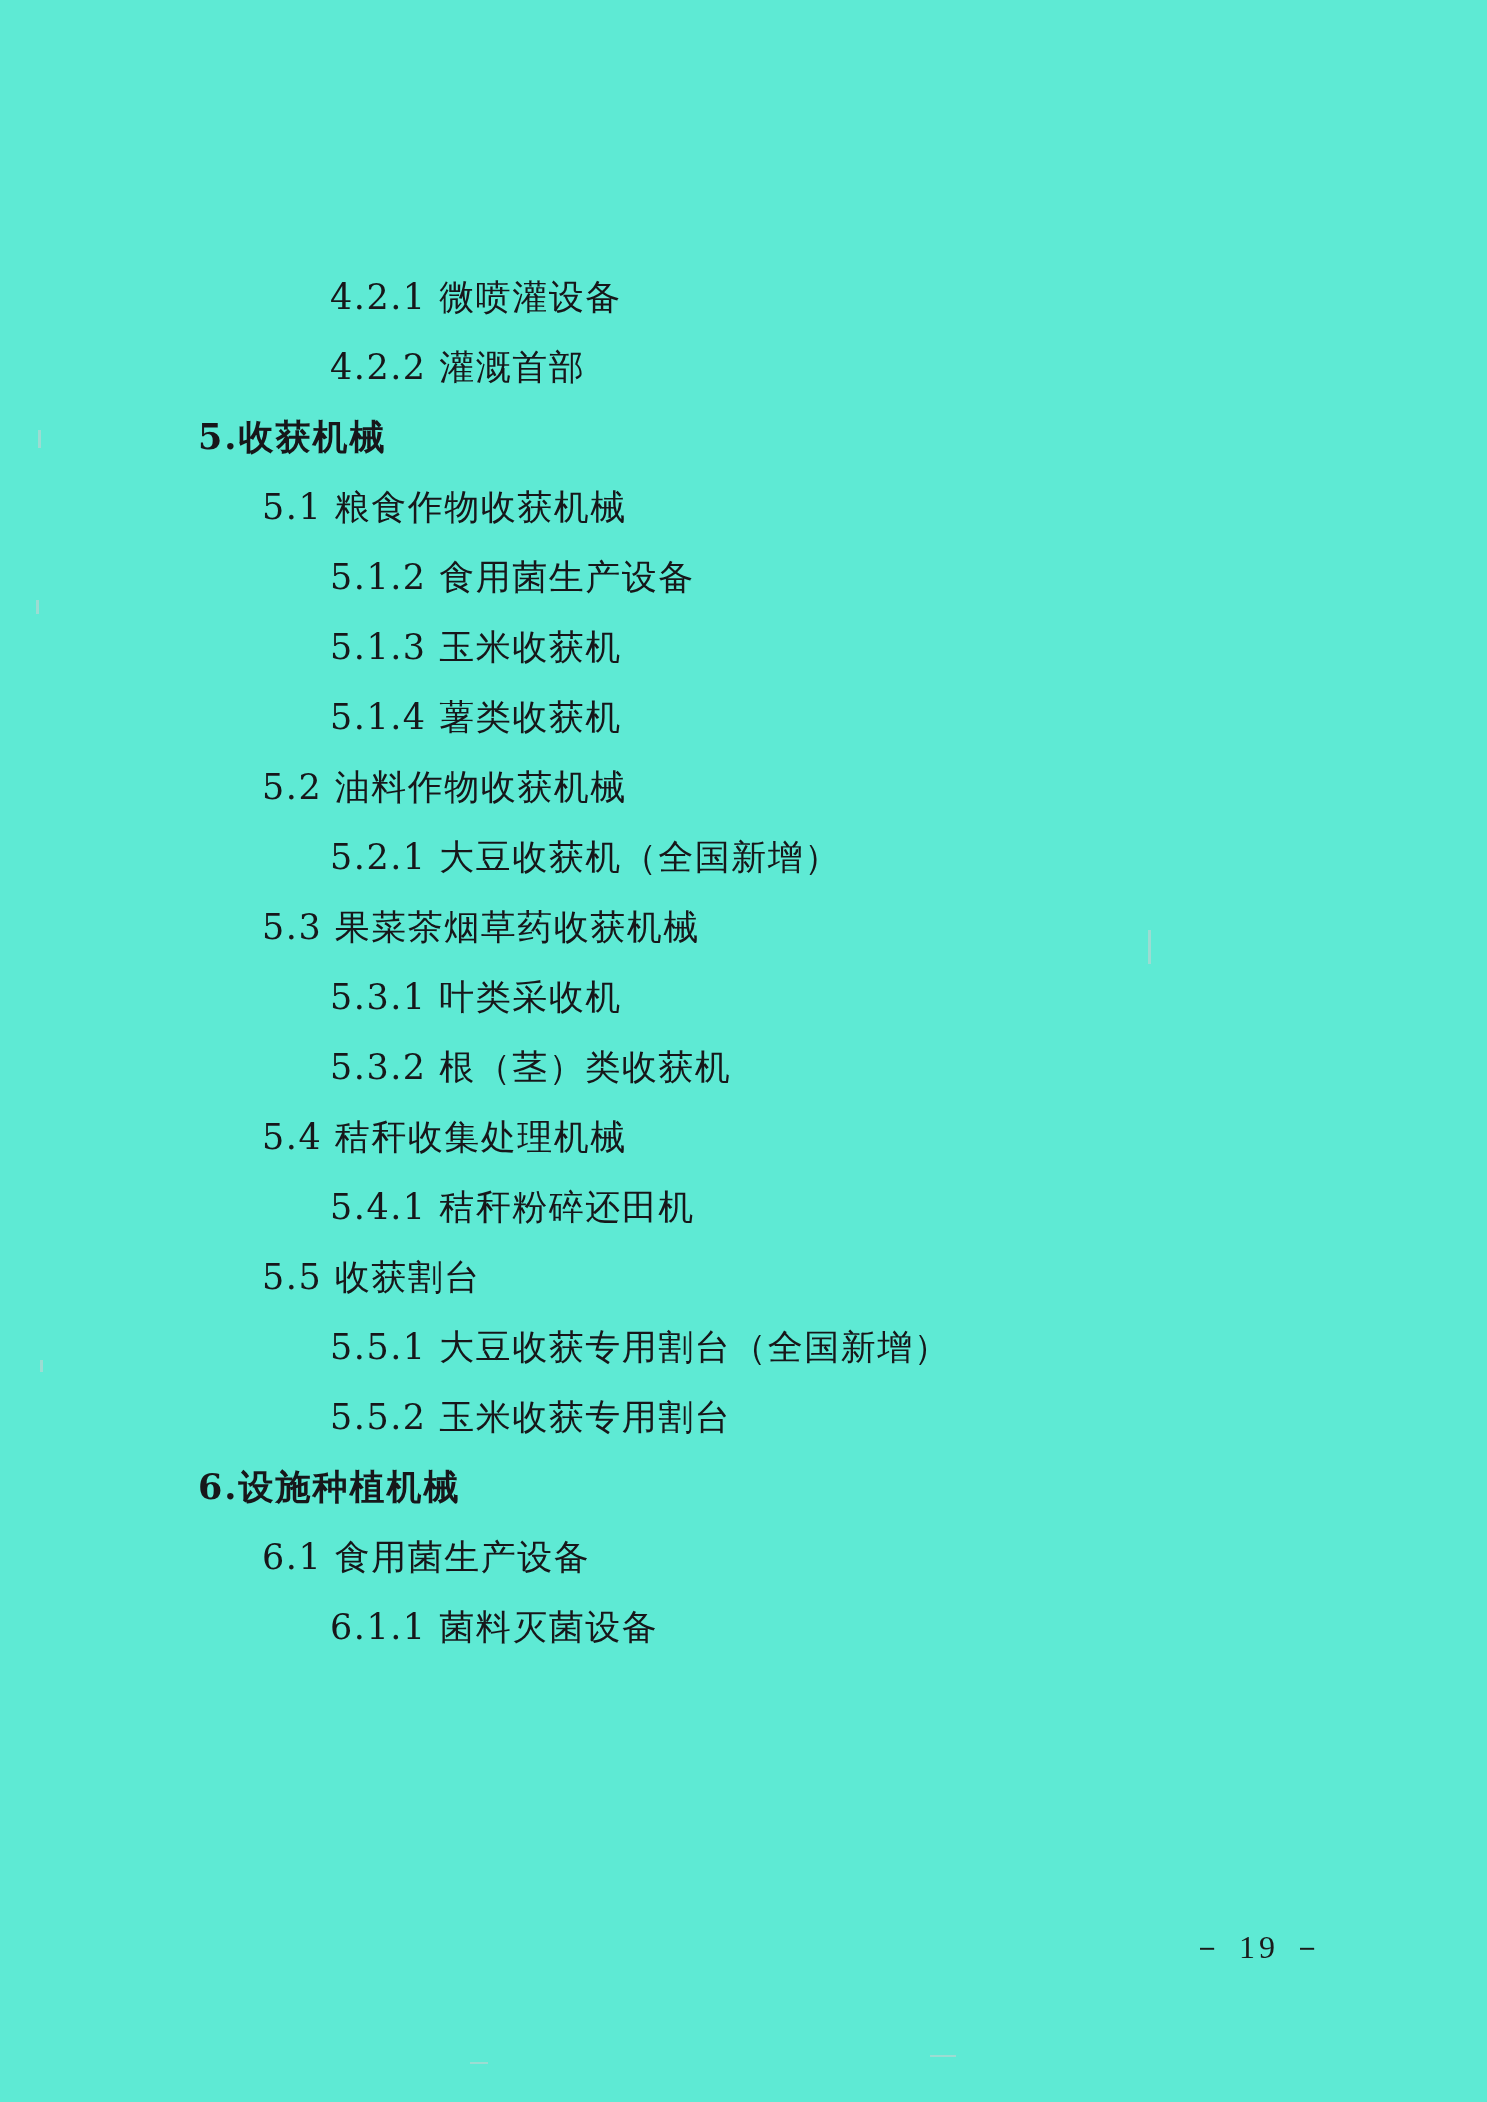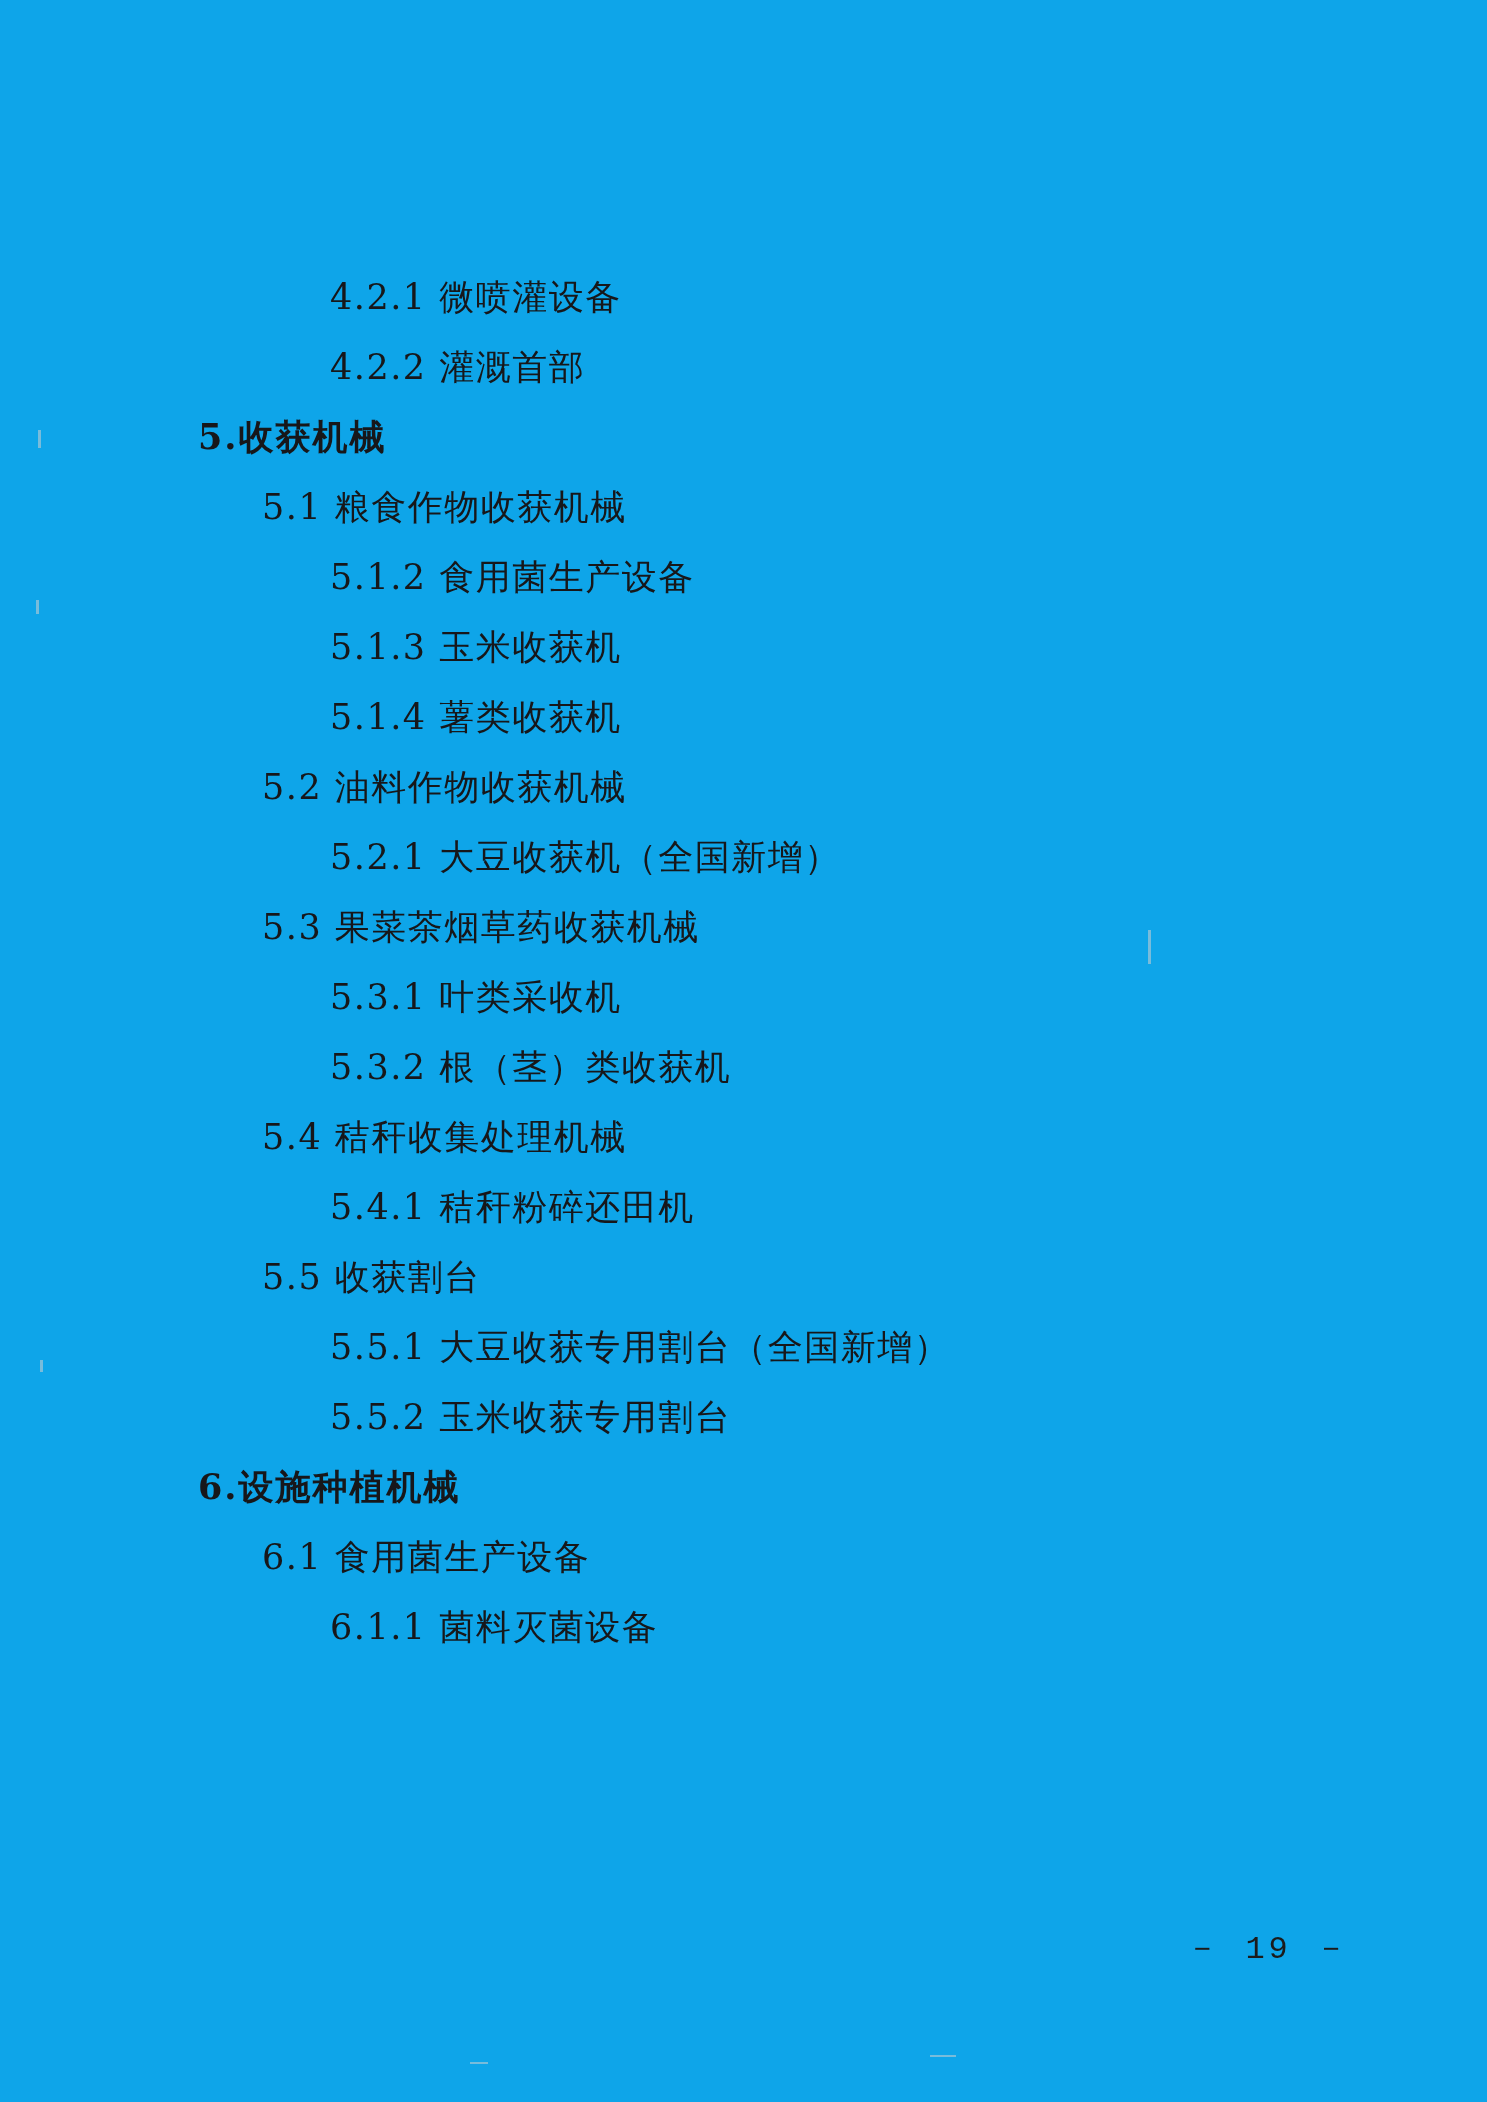--- a/index.html
+++ b/index.html
@@ -4,21 +4,21 @@
 <style>
   html, body {
     margin: 0;
     padding: 0;
     background: #ffffff;
   }
   .page {
     position: relative;
     width: 1487px;
     height: 2102px;
-    background: #0ea5e9;
+    background: #5eead4;
     font-family: "DejaVu Serif", "Liberation Serif", serif;
     color: #1b1b1b;
     overflow: hidden;
   }
   .content {
     position: absolute;
     left: 190px;
     top: 262px;
     width: 1110px;
   }
@@ -36,26 +36,26 @@
     letter-spacing: 2px;
   }
   .lvl-1 {           
     margin-left: 72px;
   }
   .lvl-2 {           
     margin-left: 140px;
   }
   .page-number {
     position: absolute;
-    right: 136px;
+    right: 160px;
     bottom: 132px;
     font-size: 32px;
     letter-spacing: 4px;
     color: #1b1b1b;
-    font-family: Liberation Mono, monospace;
+    font-family: Liberation Serif, serif;
     white-space: nowrap;
   }
   
   .speck {
     position: absolute;
     background: #cfcfcf;
     opacity: .55;
   }
   .s1 { left: 38px;  top: 430px;  width: 3px;  height: 18px; }
   .s2 { left: 36px;  top: 600px;  width: 3px;  height: 14px; }

